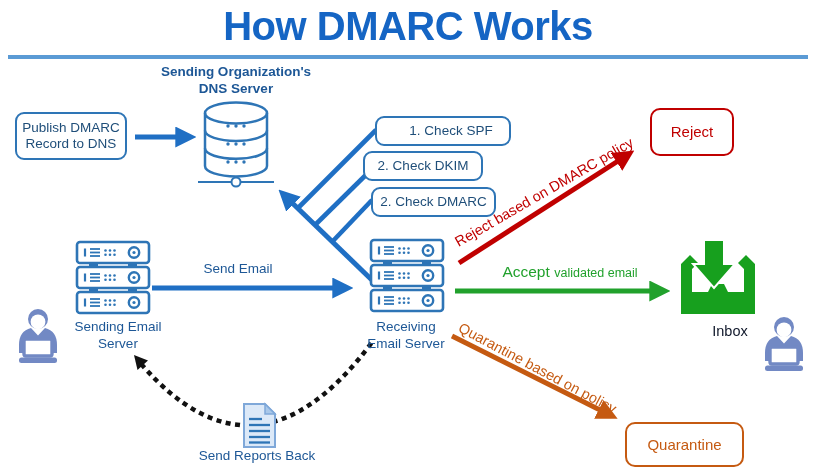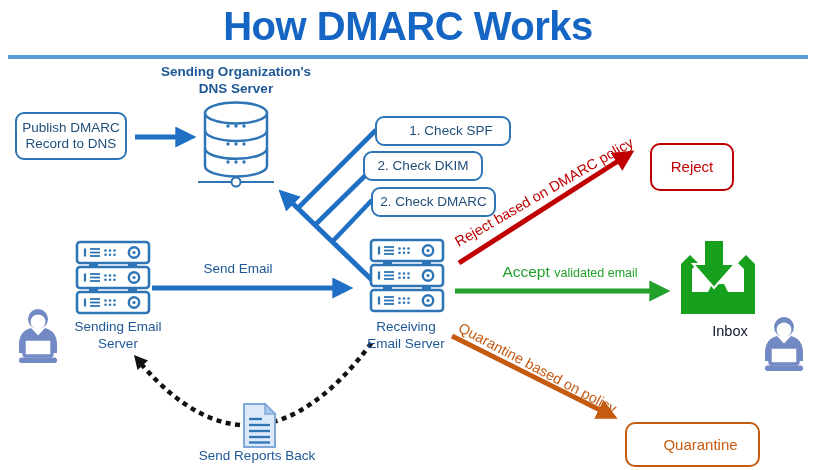--- a/index.html
+++ b/index.html
@@ -15,23 +15,23 @@
         font-size:40px;font-weight:bold;color:#1565C4;letter-spacing:-0.5px;}
   #title-rule{position:absolute;left:8px;right:8px;top:55px;height:4px;background:#5B9BD5;z-index:1;}
   .rot{position:absolute;z-index:2;font-size:14.5px;text-align:center;white-space:nowrap;}
   #reject-path-label{left:439px;top:184px;width:210px;color:#C00000;transform:rotate(-30deg);}
   #quarantine-path-label{left:440px;top:360px;width:195px;color:#C55A11;transform:rotate(28deg);}
   #accept-label{position:absolute;left:470px;top:263px;width:200px;z-index:2;color:#21A12C;
         text-align:center;white-space:nowrap;}
   #accept-label .big{font-size:15.5px;}
   #accept-label .small{font-size:12.5px;}
   #reject-box{left:650px;top:108px;width:80px;height:44px;border-color:#C00000;color:#C00000;
-        font-size:15px;border-width:2.5px;border-radius:10px;margin-top:35px;}
+        font-size:15px;border-width:2.5px;border-radius:10px;}
   #quarantine-box{left:625px;top:422px;width:115px;height:41px;border-color:#C55A11;color:#C55A11;
-        font-size:15px;border-width:2.5px;border-radius:10px;padding-left:16px;}
+        font-size:15px;border-width:2.5px;border-radius:10px;}
   #inbox-label{left:695px;top:322px;width:70px;color:#0f172a;font-size:14.5px;}
 </style>
 </head>
 <body>
 
 <div id="canvas">
 
   <div id="page-title">How DMARC Works</div>
   <div id="title-rule"></div>
 

